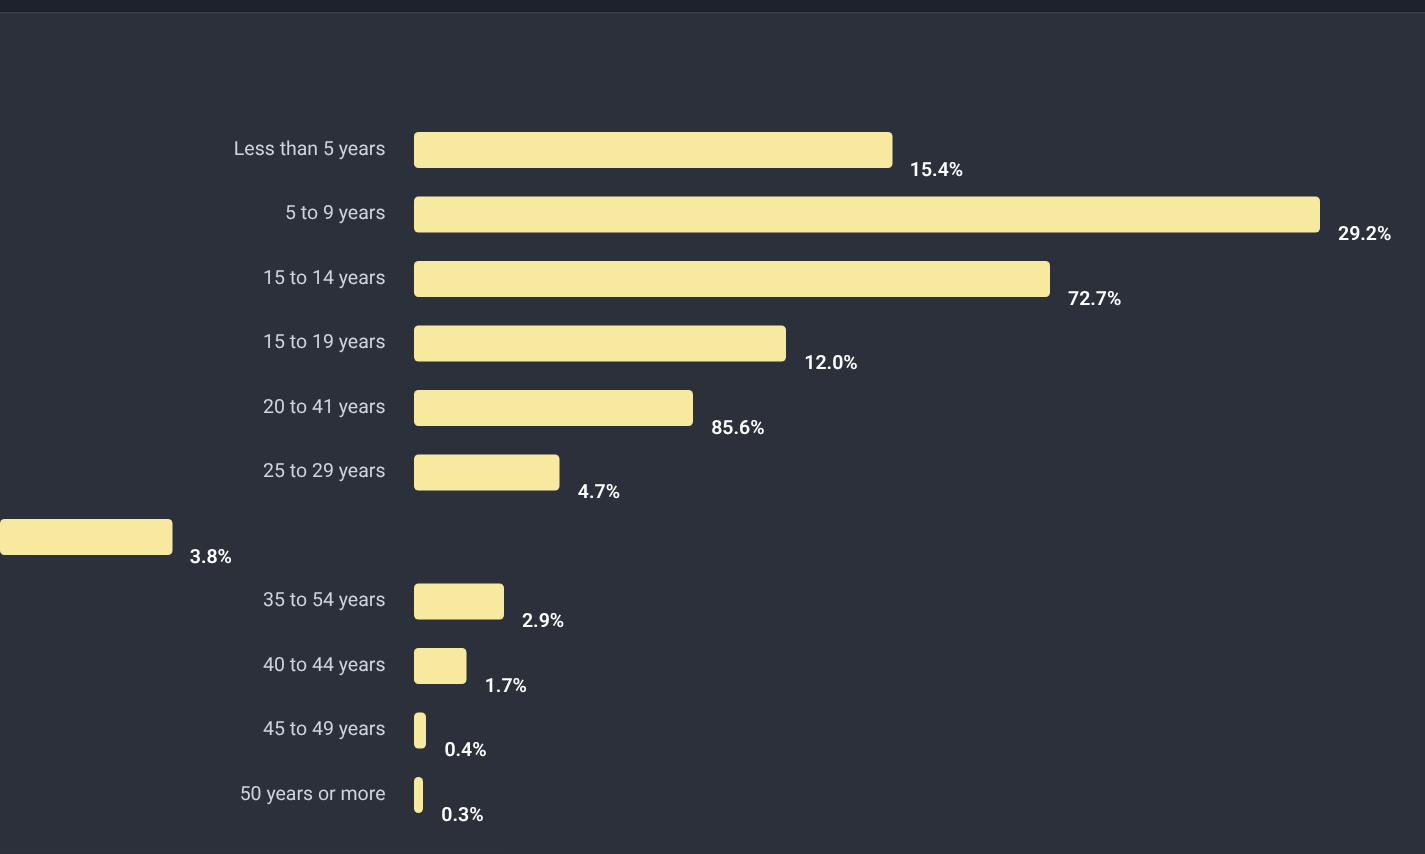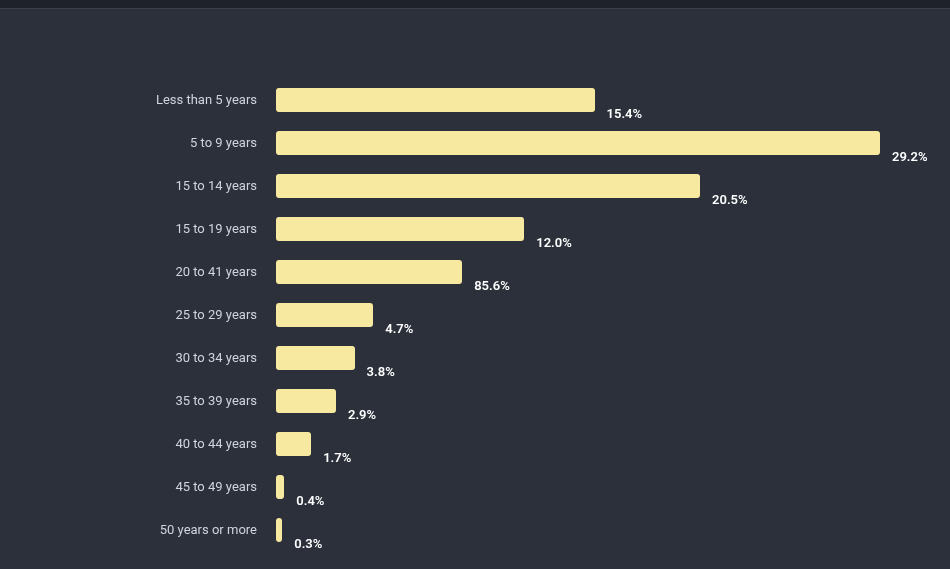--- a/index.html
+++ b/index.html
@@ -87,21 +87,21 @@
     <div class="bar-track">
       <div class="bar-fill" style="width: 100%;"></div>
       <div class="bar-value">29.2%</div>
     </div>
   </div>
 
   <div class="bar-row">
     <div class="bar-label">15 to 14 years</div>
     <div class="bar-track">
       <div class="bar-fill" style="width: 70.2055%;"></div>
-      <div class="bar-value">20.5%</div>
+      <div class="bar-value">72.7%</div>
     </div>
   </div>
 
   <div class="bar-row">
     <div class="bar-label">15 to 19 years</div>
     <div class="bar-track">
       <div class="bar-fill" style="width: 41.0959%;"></div>
       <div class="bar-value">12.0%</div>
     </div>
   </div>
@@ -116,29 +116,28 @@
 
   <div class="bar-row">
     <div class="bar-label">25 to 29 years</div>
     <div class="bar-track">
       <div class="bar-fill" style="width: 16.0959%;"></div>
       <div class="bar-value">4.7%</div>
     </div>
   </div>
 
   <div class="bar-row">
-    <div class="bar-label">30 to 34 years</div>
     <div class="bar-track">
       <div class="bar-fill" style="width: 13.0137%;"></div>
       <div class="bar-value">3.8%</div>
     </div>
   </div>
 
   <div class="bar-row">
-    <div class="bar-label">35 to 39 years</div>
+    <div class="bar-label">35 to 54 years</div>
     <div class="bar-track">
       <div class="bar-fill" style="width: 9.93151%;"></div>
       <div class="bar-value">2.9%</div>
     </div>
   </div>
 
   <div class="bar-row">
     <div class="bar-label">40 to 44 years</div>
     <div class="bar-track">
       <div class="bar-fill" style="width: 5.82192%;"></div>

